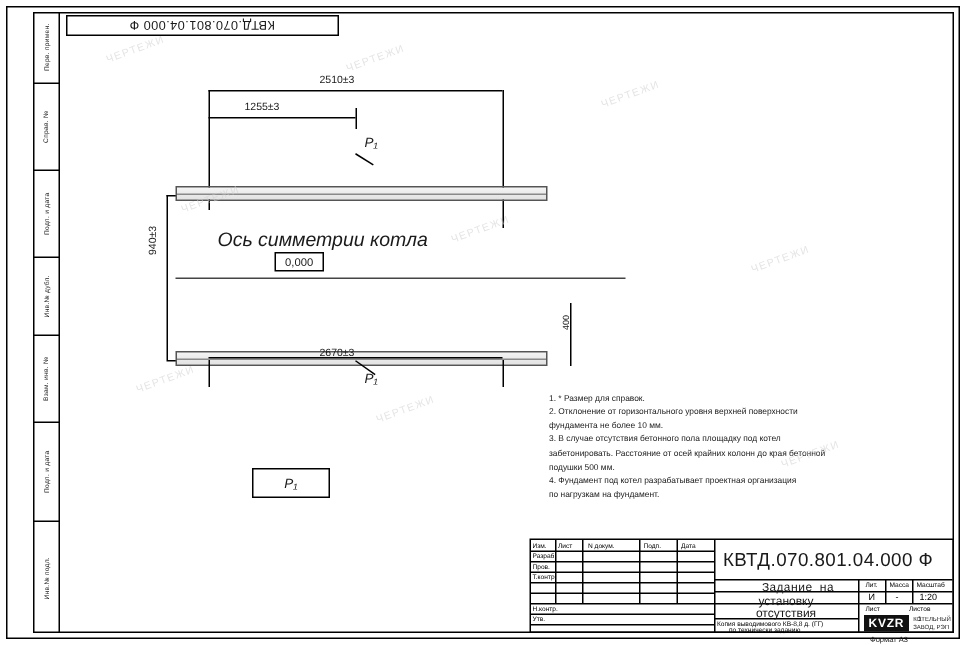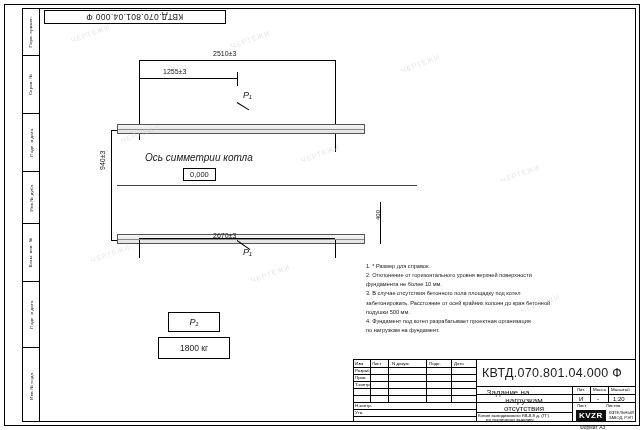--- a/index.html
+++ b/index.html
@@ -25,21 +25,21 @@
   .dimh{height:1px;}
   .dimv{width:1px;}
   .ext{position:absolute;background:#000;width:1px;}
   .exth{position:absolute;background:#000;height:1px;}
   .dimtext{position:absolute;font-size:7px;white-space:nowrap;}
 
   
   .beam{position:absolute;border:1px solid #555;background:linear-gradient(#f4f4f4,#e2e2e2);box-sizing:border-box;}
   .beam-inner{position:absolute;left:0;right:0;top:50%;height:1px;background:#8a8a8a;}
 
-  .axis-label{position:absolute;font-size:10px;font-style:italic;}
+  .axis-label{position:absolute;font-size:13px;font-style:italic;}
   .zero-box{position:absolute;border:1px solid #000;font-size:7.5px;padding:1px 6px;background:#fff;}
 
   .pmark{position:absolute;font-size:9px;font-style:italic;}
 
   
   .wbox{position:absolute;border:1px solid #000;box-sizing:border-box;display:flex;align-items:center;justify-content:center;font-size:8.5px;background:#fff;}
 
   
   .notes{position:absolute;left:366px;top:262px;width:250px;font-size:5.6px;line-height:1.55;}
   .notes div{margin-bottom:.5px;}
@@ -132,23 +132,20 @@
     <div class="ext" style="left:240px;top:198px;height:18px;"></div>
     <div class="dimline dimh" style="left:44px;top:196px;width:196px;"></div>
     <div class="dimtext" style="left:118px;top:190px;">2670±3</div>
 
     <div class="dimline dimv" style="left:285px;top:160px;height:42px;"></div>
     <div class="dimtext" style="left:280px;top:178px;transform:rotate(-90deg);transform-origin:left top;font-size:6px;">400</div>
   </div>
 
   <div class="wbox" style="left:168px;top:312px;width:52px;height:20px;">
     <span class="pmark" style="position:static;">P₁</span>
-  </div>
-  <div class="wbox" style="left:158px;top:337px;width:72px;height:22px;">
-    <span>1800 кг</span>
   </div>
 
   <div class="notes">
     <div>1. * Размер для справок.</div>
     <div>2. Отклонение от горизонтального уровня верхней поверхности</div>
     <div>фундамента не более 10 мм.</div>
     <div>3. В случае отсутствия бетонного пола площадку под котел</div>
     <div>забетонировать. Расстояние от осей крайних колонн до края бетонной</div>
     <div>подушки 500 мм.</div>
     <div>4. Фундамент под котел разрабатывает проектная организация</div>
@@ -185,22 +182,22 @@
     <div class="tb-cell" style="left:100px;top:1.5px;">Дата</div>
 
     <div class="tb-cell" style="left:1px;top:8.5px;">Разраб.</div>
     <div class="tb-cell" style="left:1px;top:15.5px;">Пров.</div>
     <div class="tb-cell" style="left:1px;top:22.5px;">Т.контр.</div>
     <div class="tb-cell" style="left:1px;top:43.5px;">Н.контр.</div>
     <div class="tb-cell" style="left:1px;top:50.5px;">Утв.</div>
 
     <div class="bigcode" style="left:128px;top:6px;">КВТД.070.801.04.000  Ф</div>
 
-    <div class="tname" style="left:108px;top:28px;width:92px;">Задание на</div>
-    <div class="tname" style="left:124px;top:36px;width:92px;">нагрузкам</div>
+    <div class="tname" style="left:132px;top:28px;width:92px;font-family:Liberation Mono, monospace;">Задание на</div>
+    <div class="tname" style="left:124px;top:36px;width:92px;">установку</div>
     <div class="tname" style="left:124px;top:44px;width:92px;">отсутствия</div>
 
     <div class="tb-cell" style="left:223px;top:27.5px;">Лит.</div>
     <div class="tb-cell" style="left:239px;top:27.5px;">Масса</div>
     <div class="tb-cell" style="left:257px;top:27.5px;">Масштаб</div>
     <div class="tb-cell" style="left:225px;top:36px;font-size:6px;">И</div>
     <div class="tb-cell" style="left:243px;top:36px;font-size:6px;">-</div>
     <div class="tb-cell" style="left:259px;top:36px;font-size:6px;">1:20</div>
 
     <div class="tb-cell" style="left:223px;top:44px;">Лист</div>

